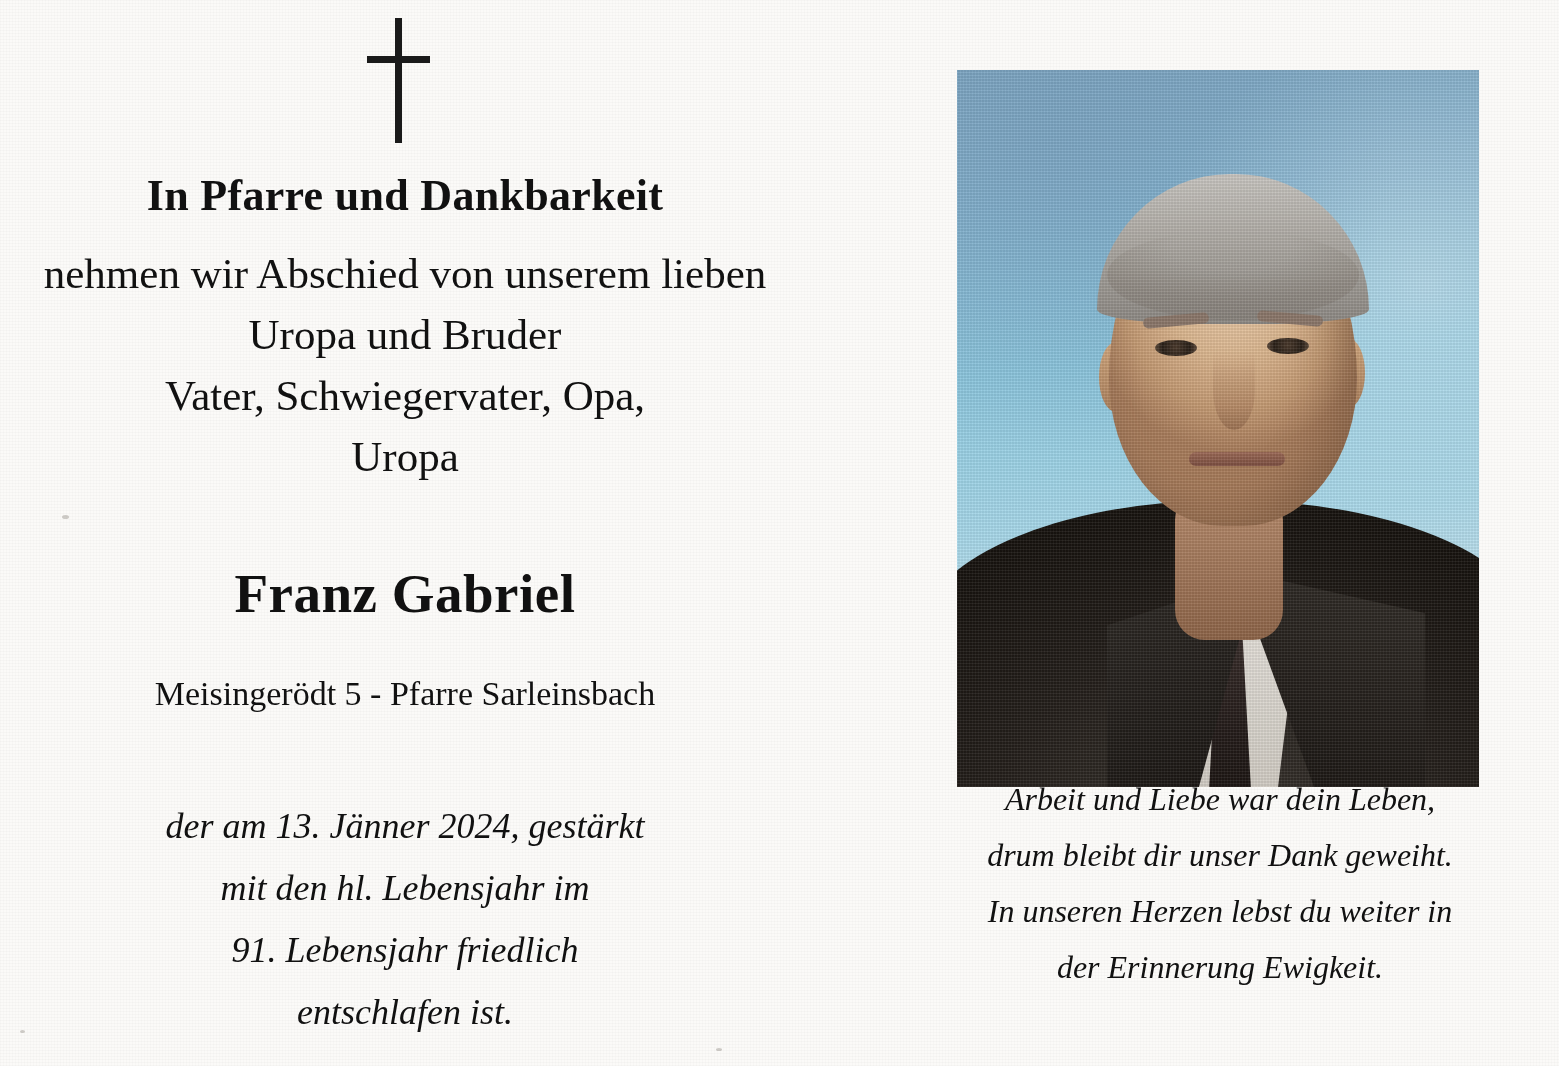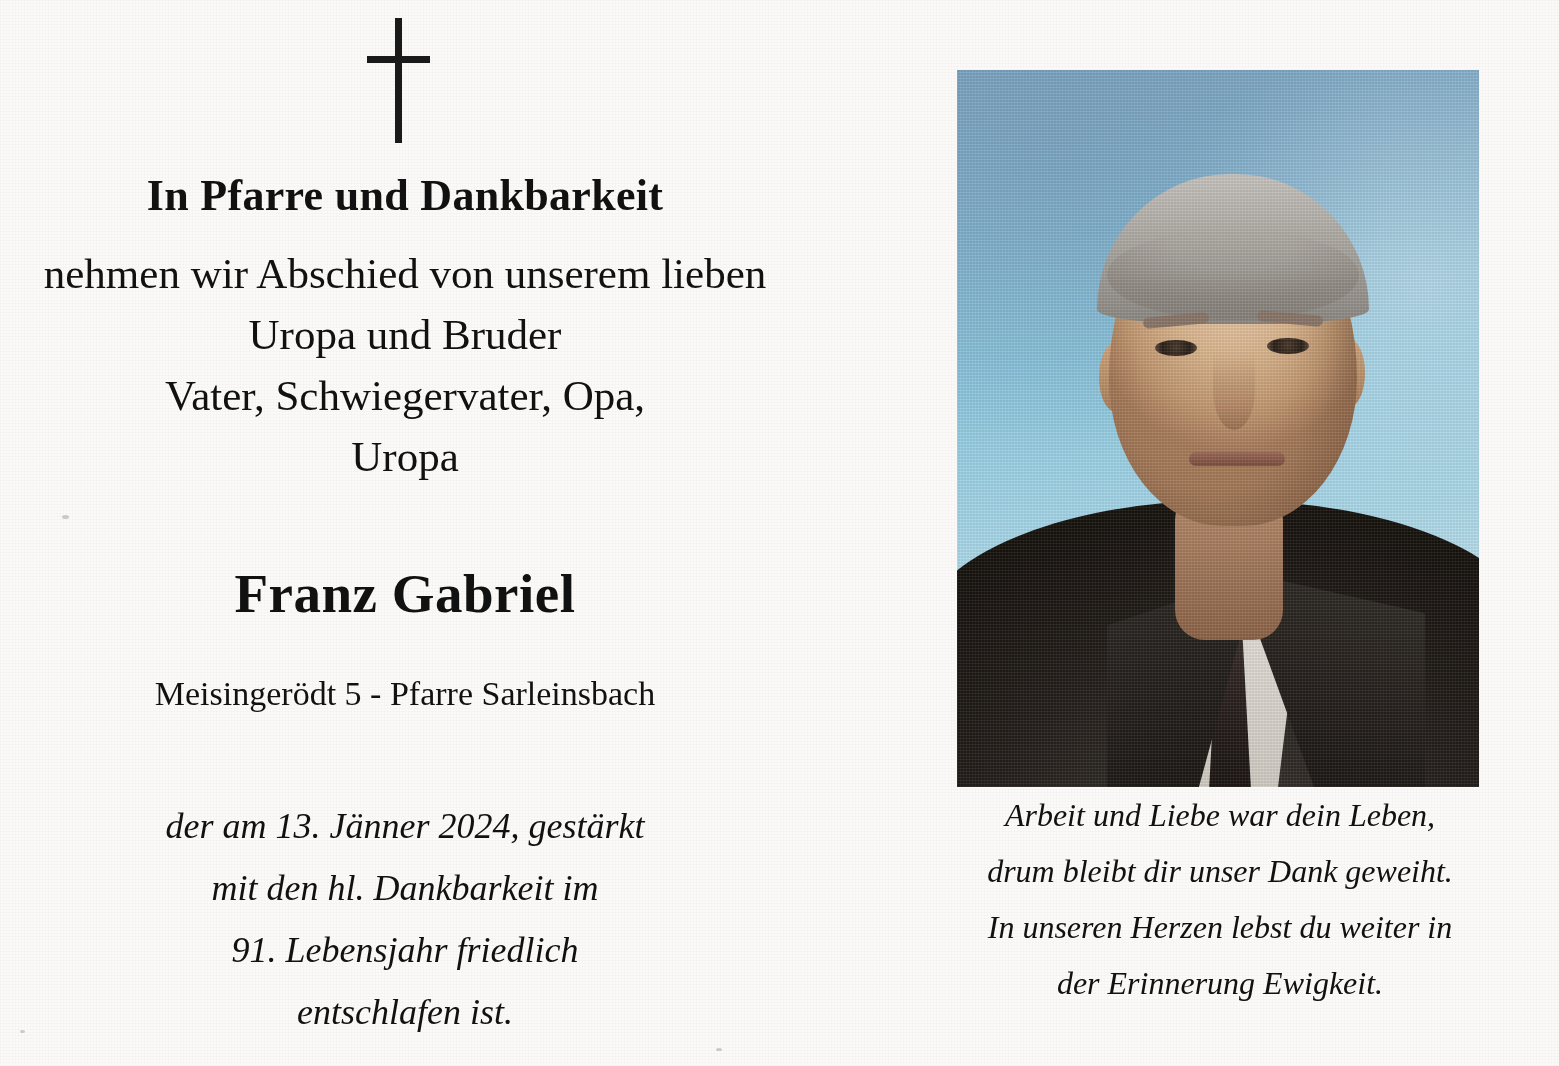--- a/index.html
+++ b/index.html
@@ -275,21 +275,21 @@
     inset: 0;
     background-image:
       repeating-linear-gradient(0deg, rgba(255,255,255,0.06) 0px, rgba(255,255,255,0.06) 1px, rgba(0,0,0,0.05) 1px, rgba(0,0,0,0.05) 3px),
       repeating-linear-gradient(90deg, rgba(255,255,255,0.04) 0px, rgba(255,255,255,0.04) 1px, rgba(0,0,0,0.035) 1px, rgba(0,0,0,0.035) 3px);
     pointer-events: none;
   }
 
   .verse {
     position: absolute;
     left: 30px;
-    top: 787px;
+    top: 771px;
     width: 620px;
     text-align: center;
     font-size: 32px;
     font-style: italic;
     line-height: 56px;
   }
   .verse div { white-space: nowrap; }
 
   .speck {
     position: absolute;
@@ -321,21 +321,21 @@
       <div>Vater, Schwiegervater, Opa,</div>
       <div>Uropa</div>
     </div>
 
     <div class="name">Franz Gabriel</div>
 
     <div class="address">Meisingerödt 5 - Pfarre Sarleinsbach</div>
 
     <div class="death-note">
       <div>der am 13. Jänner 2024, gestärkt</div>
-      <div>mit den hl. Dankbarkeit im</div>
+      <div>mit den hl. Lebensjahr im</div>
       <div>91. Lebensjahr friedlich</div>
       <div>entschlafen ist.</div>
     </div>
   </div>
 
   <div class="right-col">
 
     <div class="photo">
       <div class="bg"></div>
       <div class="bg2"></div>

